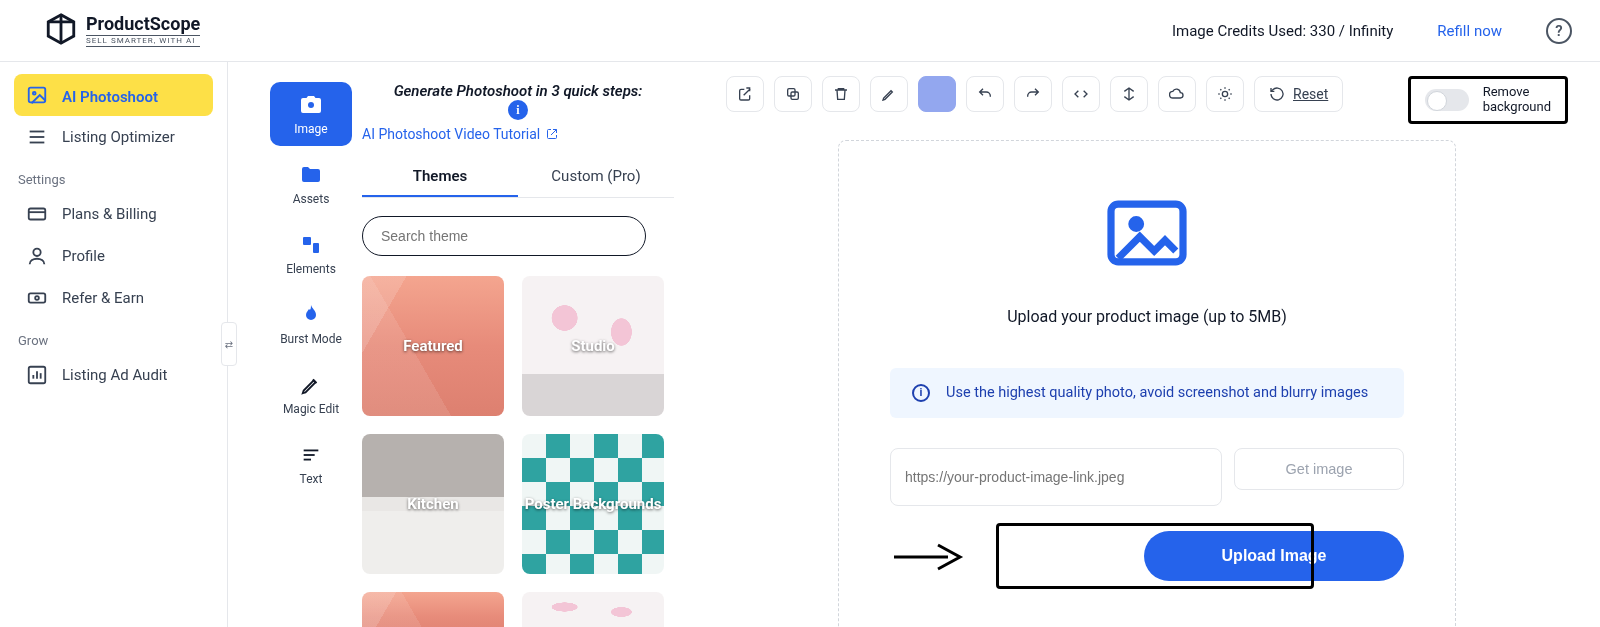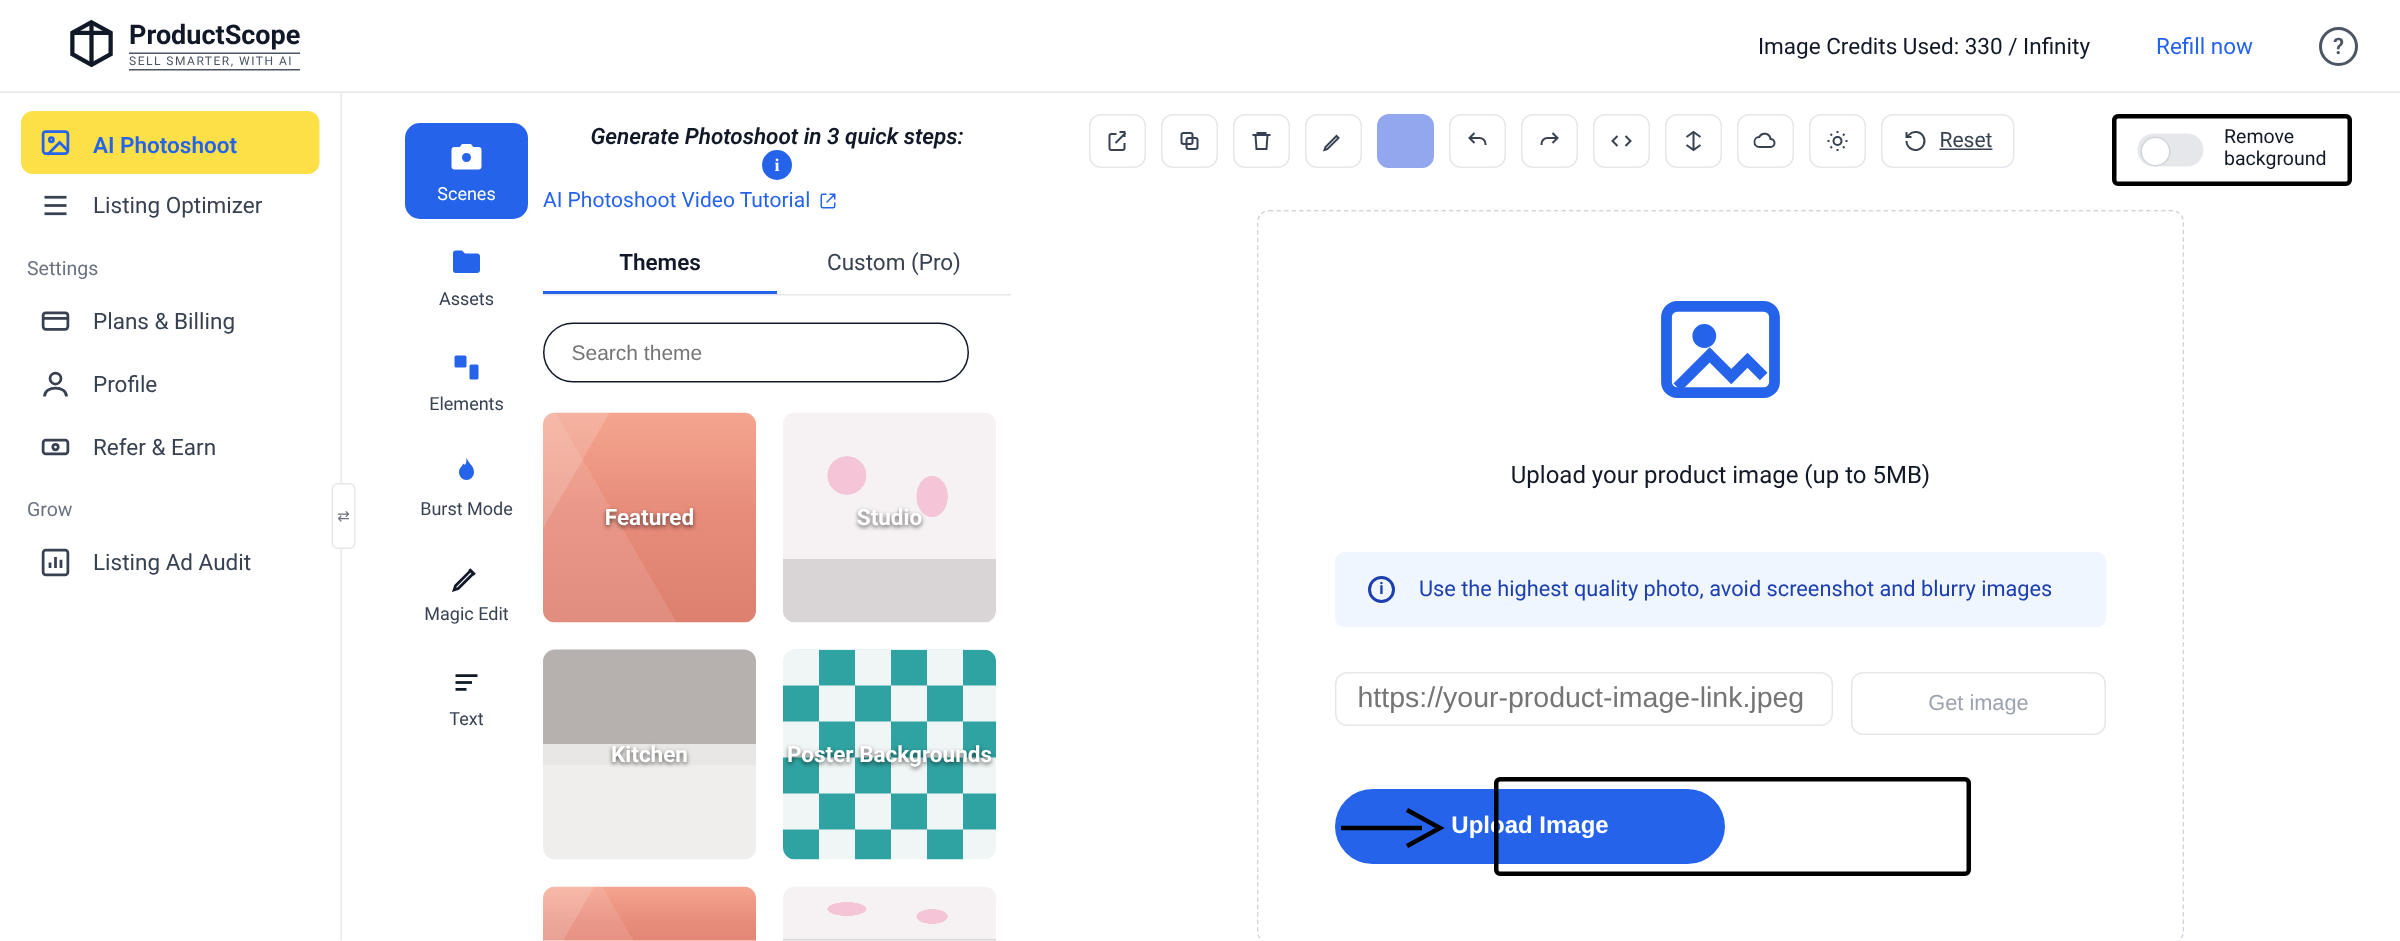--- a/index.html
+++ b/index.html
@@ -181,25 +181,25 @@
   border-radius:6px;
   color:#1e40af;
   font-size:14.5px;
   display:flex; align-items:center; gap:16px;
 }
 .note-i {
   width:18px; height:18px; border:2px solid #1e40af; border-radius:50%;
   display:flex; align-items:center; justify-content:center; font-size:11px; font-weight:700;
 }
 .url-row { display:flex; gap:12px; margin-top:30px; width:514px; }
-.url-input { flex:1; height:36px; border:1px solid #e5e7eb; border-radius:8px; padding:0 14px; font-size:19px; color:#9ca3af; background:#fff; }
+.url-input { flex:1; height:58px; border:1px solid #e5e7eb; border-radius:8px; padding:0 14px; font-size:14px; color:#9ca3af; background:#fff; }
 .get-img { height:42px; width:170px; border:1px solid #e5e7eb; border-radius:8px; background:#fff; color:#9ca3af; font-size:14.5px; cursor:pointer; }
 
 .upload-area {
-  margin-top:36px; position:relative; width:514px; display:flex; justify-content:flex-start;
+  margin-top:25px; position:relative; width:514px; display:flex; justify-content:flex-end;
 }
 .black-box {
   position:absolute; left:106px; top:-8px;
   width:318px; height:66px; border:3px solid #000; border-radius:4px;
   pointer-events:none;
 }
 .upload-btn {
   width:260px; height:50px; border-radius:28px; background:#2563eb; color:#fff; border:none;
   font-size:16px; font-weight:600; cursor:pointer;
 }
@@ -309,21 +309,21 @@
 
   <div class="panel">
     <div class="vtabs">
       <div class="vtab active">
         <span class="vticn">
             <svg width="24" height="24" viewBox="0 0 24 24" fill="currentColor">
               <path d="M9 3h6l1.5 2H20a2 2 0 0 1 2 2v11a2 2 0 0 1-2 2H4a2 2 0 0 1-2-2V7a2 2 0 0 1 2-2h3.5L9 3z"></path>
               <circle cx="12" cy="12" r="3" fill="#2563eb"></circle>
             </svg>
           </span>
-        <span>Scenes</span>
+        <span>Image</span>
       </div>
       <div class="vtab">
         <span class="vticn">
             <svg width="24" height="24" viewBox="0 0 24 24" fill="#2563eb">
               <path d="M3 6a2 2 0 0 1 2-2h4l2 2h8a2 2 0 0 1 2 2v9a2 2 0 0 1-2 2H5a2 2 0 0 1-2-2V6z"></path>
             </svg>
           </span>
         <span>Assets</span>
       </div>
       <div class="vtab">

